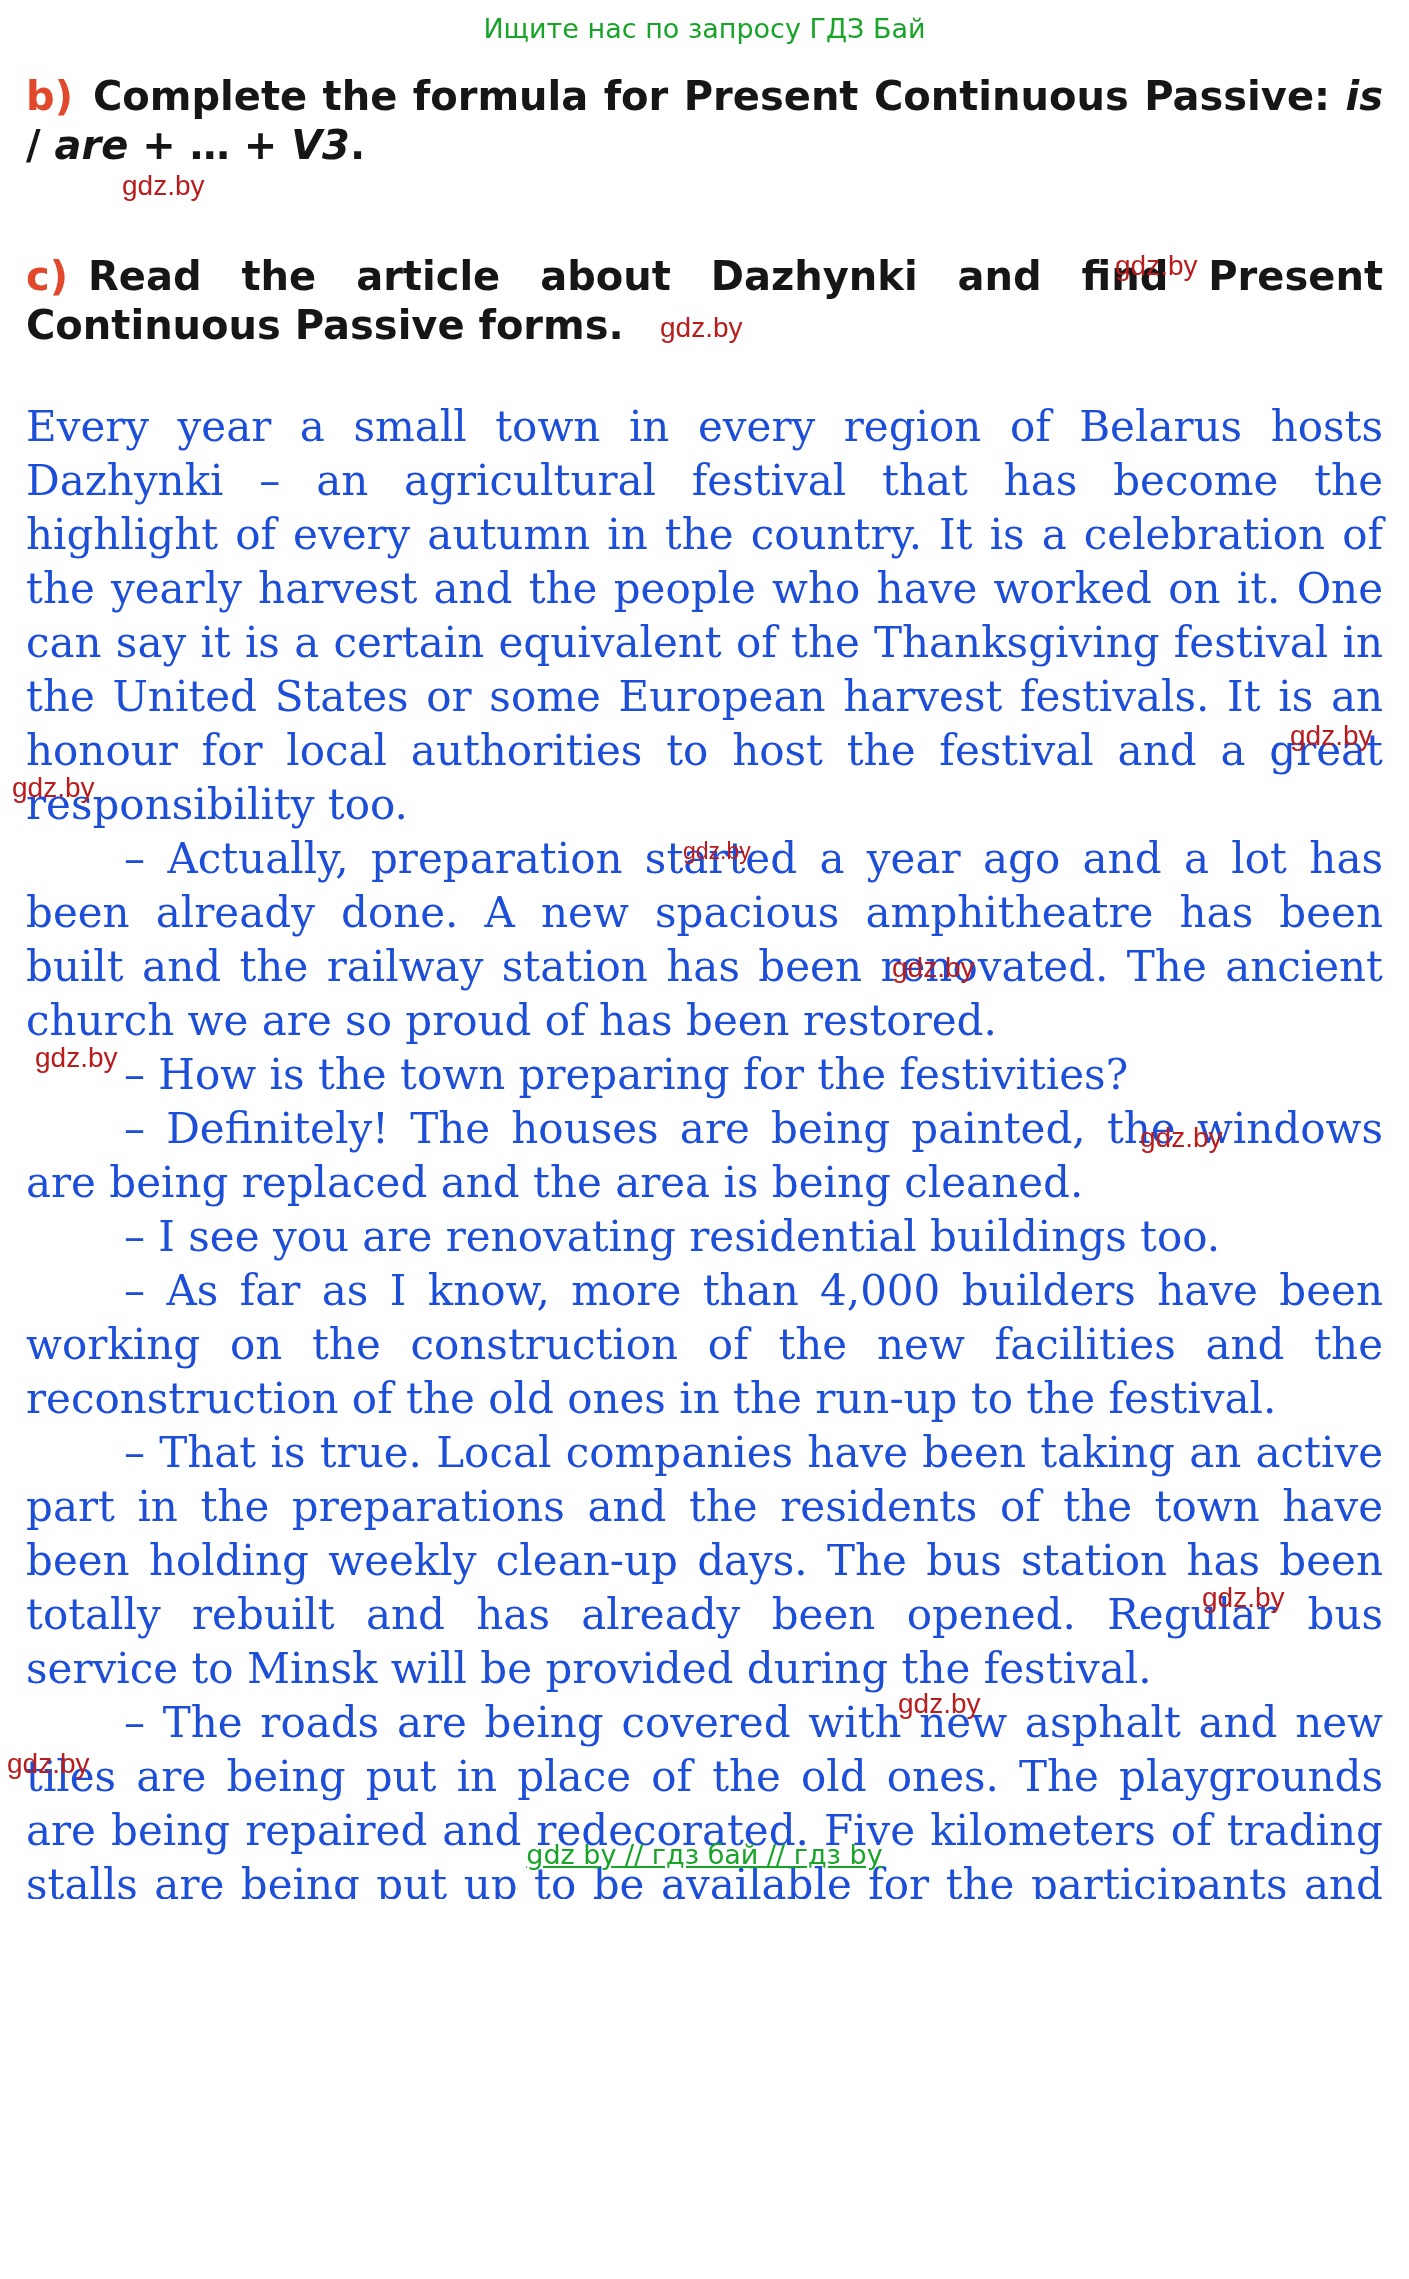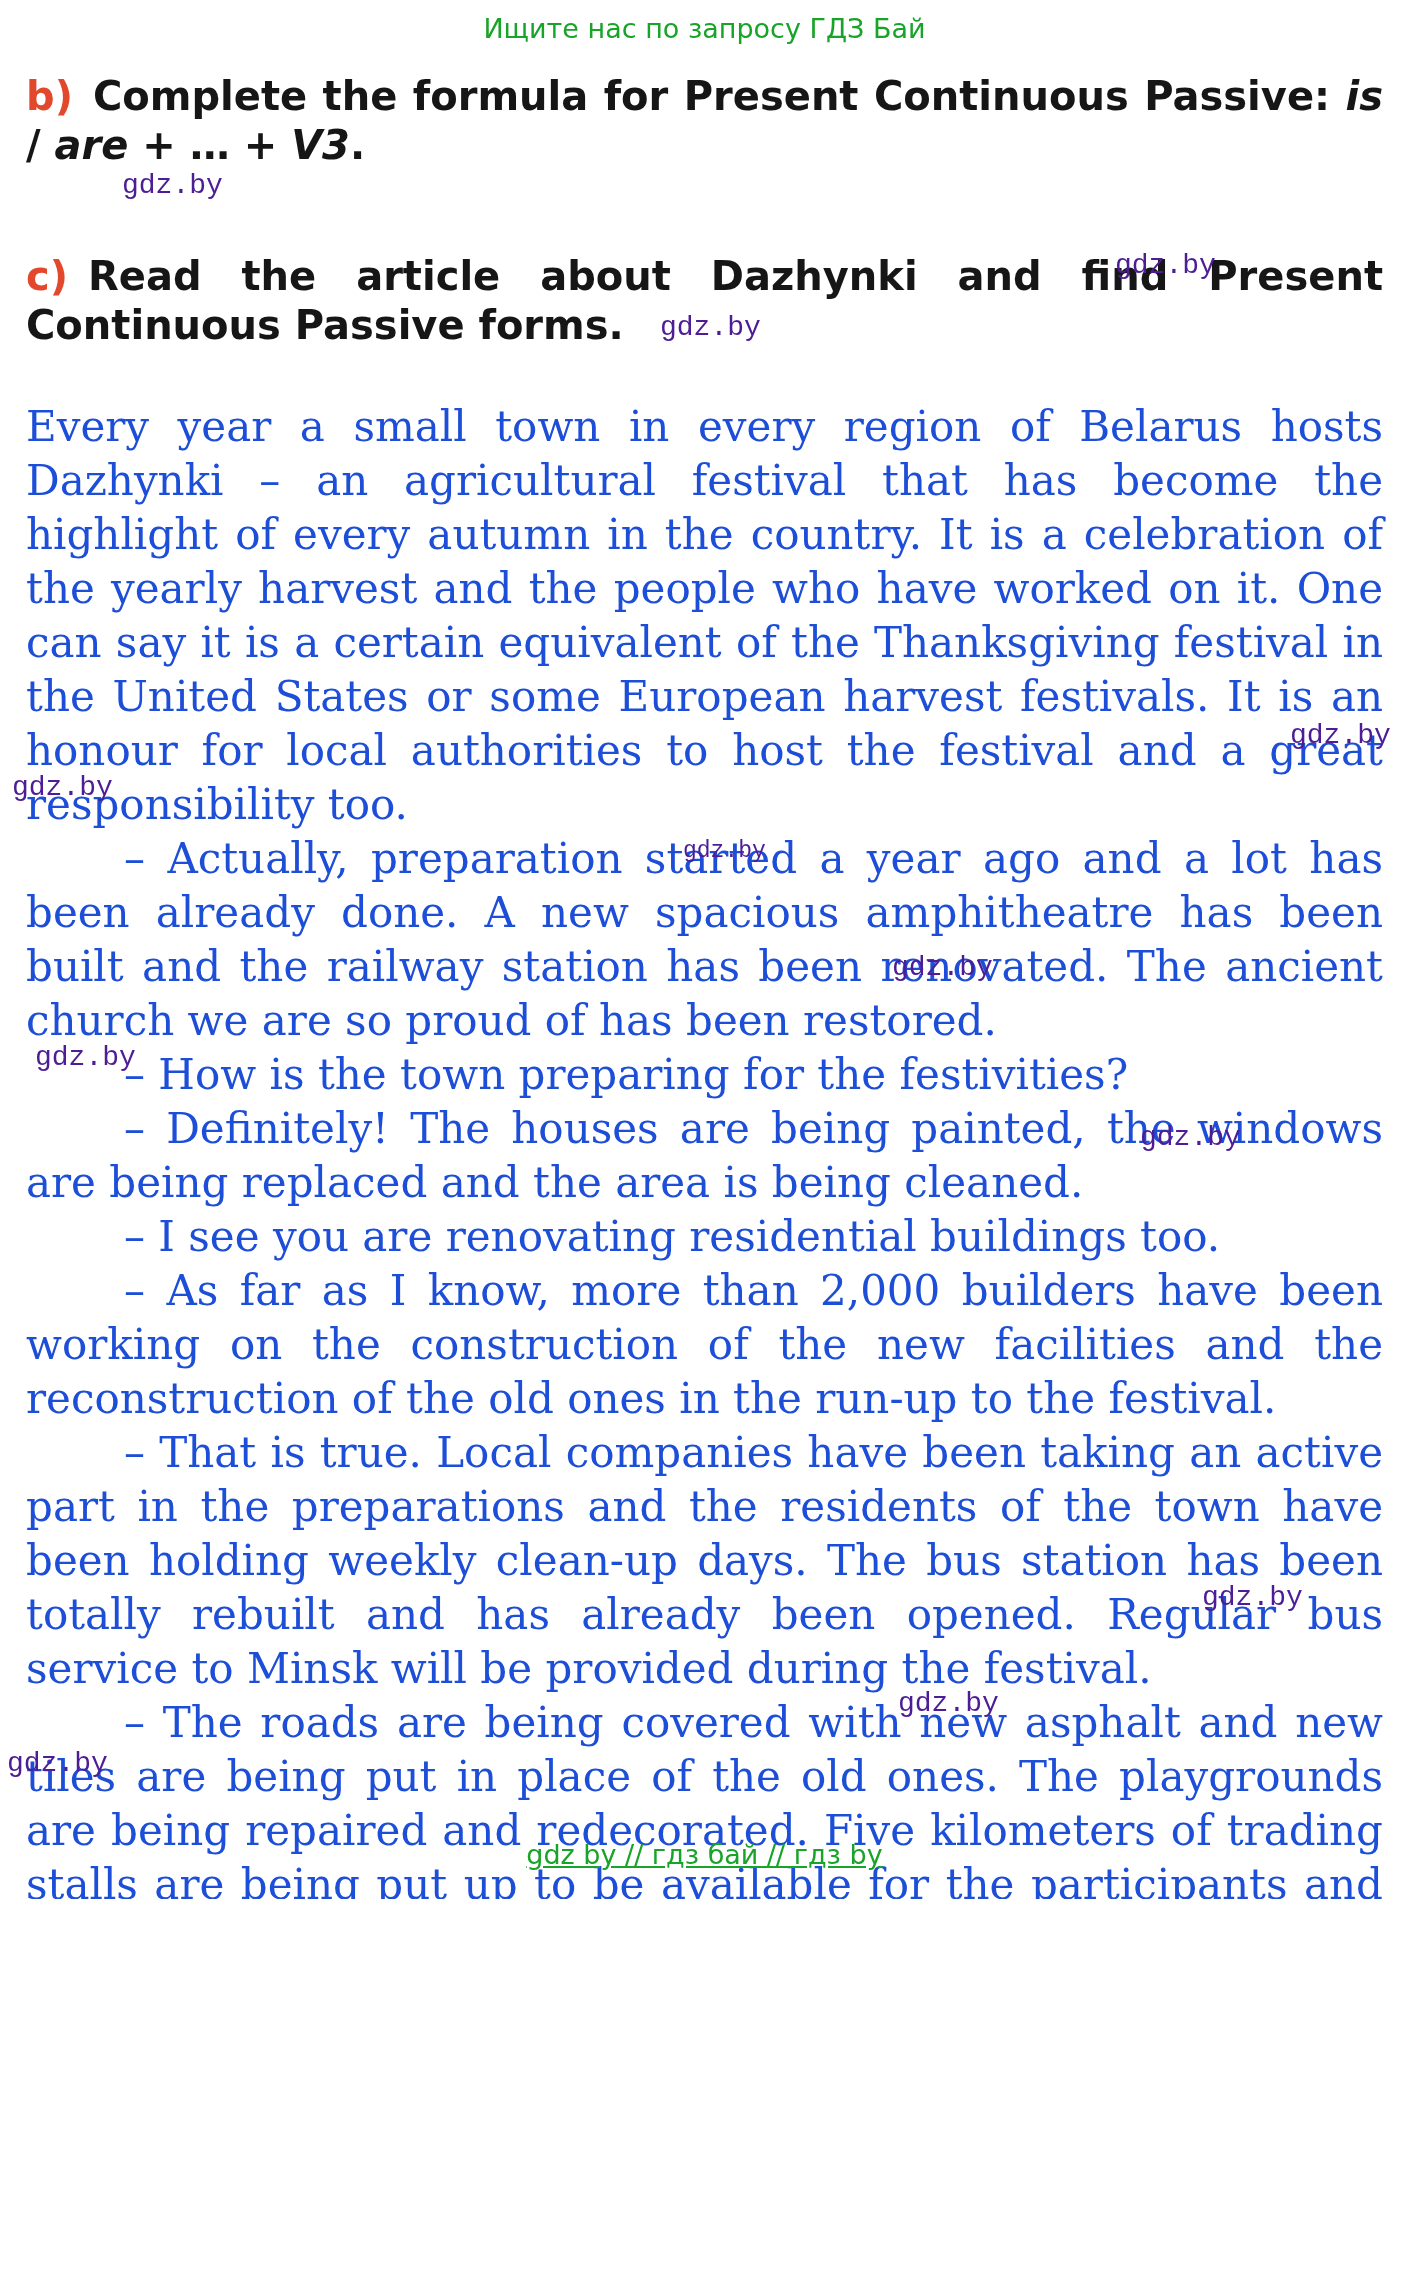--- a/index.html
+++ b/index.html
@@ -50,23 +50,23 @@
   .article { margin-top: 50px; }
   .article p {
     font-size: 42px;
     line-height: 54px;
     color: #1d4ed8;
     text-align: justify;
   }
   .article p.dialogue { text-indent: 98px; }
   .watermark {
     position: absolute;
-    font-family: Liberation Mono, monospace;
+    font-family: Liberation Sans, sans-serif;
     font-size: 28px;
-    color: #4c1d95;
+    color: #b91c1c;
     white-space: nowrap;
   }
   .watermark.small { font-size: 23px; }
 </style>
 </head>
 <body>
 
 <div class="page">
 
   <div class="banner top">Ищите нас по запросу ГДЗ Бай</div>
@@ -74,21 +74,21 @@
   <p class="task task-b"><span class="label">b)</span><span>Complete the formula for Present Continuous Passive: </span><em>is</em><span> / </span><em>are</em><span> + … + </span><em>V3</em><span>.</span></p>
 
   <p class="task task-c"><span class="label">c)</span><span>Read the article about Dazhynki and find Present Continuous Passive forms.</span></p>
 
   <div class="article">
     <p class="intro">Every year a small town in every region of Belarus hosts Dazhynki – an agricultural festival that has become the highlight of every autumn in the country. It is a celebration of the yearly harvest and the people who have worked on it. One can say it is a certain equivalent of the Thanksgiving festival in the United States or some European harvest festivals. It is an honour for local authorities to host the festival and a great responsibility too.</p>
     <p class="dialogue">– Actually, preparation started a year ago and a lot has been already done. A new spacious amphitheatre has been built and the railway station has been renovated. The ancient church we are so proud of has been restored.</p>
     <p class="dialogue">– How is the town preparing for the festivities?</p>
     <p class="dialogue">– Definitely! The houses are being painted, the windows are being replaced and the area is being cleaned.</p>
     <p class="dialogue">– I see you are renovating residential buildings too.</p>
-    <p class="dialogue">– As far as I know, more than 2,000 builders have been working on the construction of the new facilities and the reconstruction of the old ones in the run-up to the festival.</p>
+    <p class="dialogue">– As far as I know, more than 4,000 builders have been working on the construction of the new facilities and the reconstruction of the old ones in the run-up to the festival.</p>
     <p class="dialogue">– That is true. Local companies have been taking an active part in the preparations and the residents of the town have been holding weekly clean-up days. The bus station has been totally rebuilt and has already been opened. Regular bus service to Minsk will be provided during the festival.</p>
     <p class="dialogue">– The roads are being covered with new asphalt and new tiles are being put in place of the old ones. The playgrounds are being repaired and redecorated. Five kilometers of trading stalls are being put up to be available for the participants and guests of the festival. The transportation structure is being prepared to support the festival including roads in and around the town. The railroad from Minsk is being reconstructed.</p>
     <p class="dialogue">– We can easily see that a lot of money has been and is being spent on the reconstruction of the town.</p>
   </div>
 
   <div class="banner bottom">gdz by // гдз бай // гдз by</div>
 
   <span class="watermark" style="left:122px;  top:170px;">gdz.by</span>
   <span class="watermark" style="left:1115px; top:250px;">gdz.by</span>
   <span class="watermark" style="left:660px;  top:312px;">gdz.by</span>

